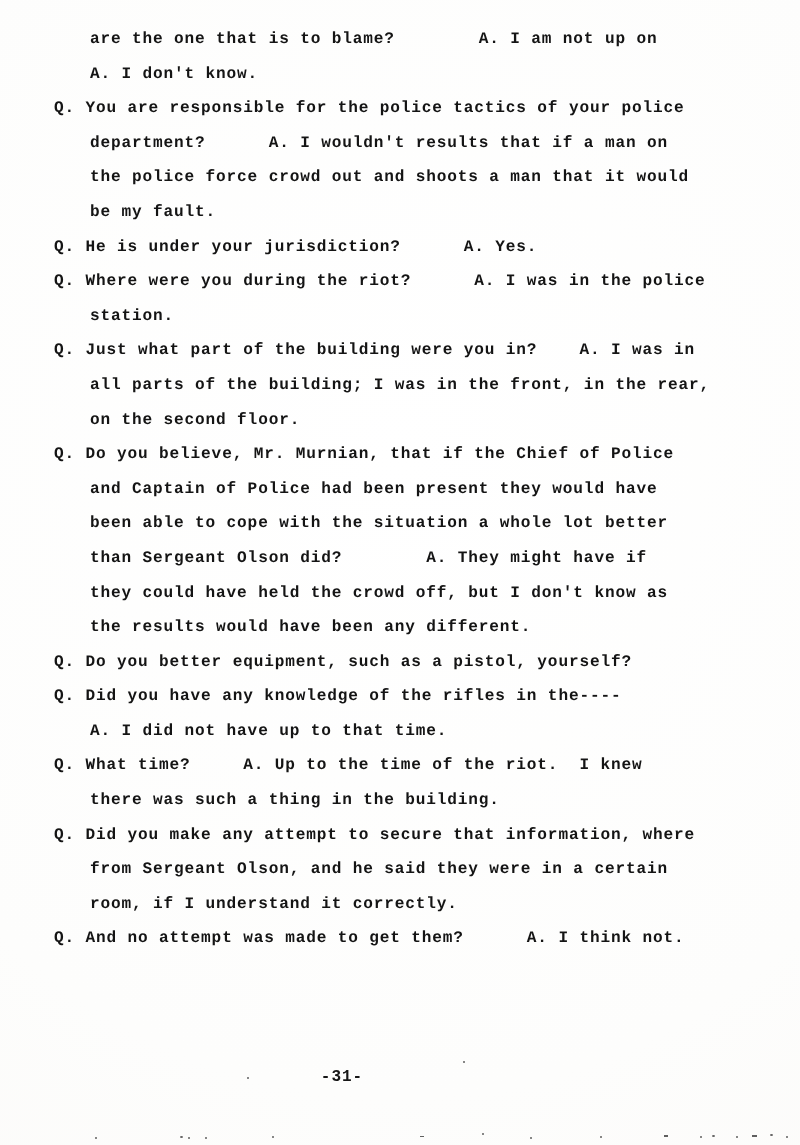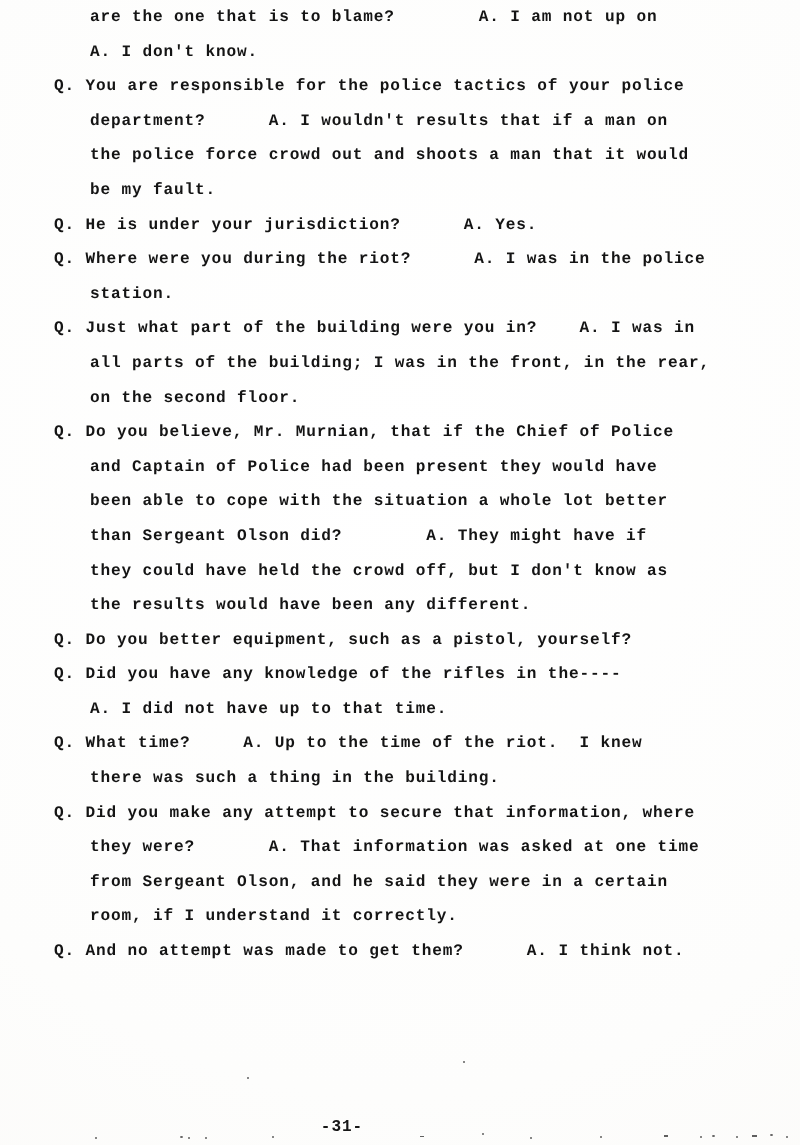--- a/index.html
+++ b/index.html
@@ -24,20 +24,21 @@
     background:
       radial-gradient(120% 90% at 50% 40%, #ffffff 0%, #fdfdfc 62%, #fbfaf8 100%);
     pointer-events: none;
   }
 
   #transcript {
     position: absolute;
     left: 0;
     top: 0;
     width: 800px;
+    padding-top: 22px;
     box-sizing: border-box;
   }
 
   .line {
     position: relative;
     height: 34.6px;
     line-height: 34.6px;
     white-space: pre;
     font-size: 16.1px;
     letter-spacing: 0.85px;
@@ -48,21 +49,21 @@
   }
 
   
   .ind-q      { padding-left: 54px; }   
   .ind-body   { padding-left: 90px; }
 
   
   #folio {
     position: absolute;
     left: 0;
-    top: 1118px;
+    top: 1068px;
     width: 684px;
     text-align: center;
     font-family: "Liberation Mono", "DejaVu Sans Mono", monospace;
     font-size: 16px;
     font-weight: 700;
     letter-spacing: 1px;
     color: #161616;
   }
 
   
@@ -102,21 +103,20 @@
       <div class="line ind-body">been able to cope with the situation a whole lot better</div>
       <div class="line ind-body">than Sergeant Olson did?        A. They might have if</div>
       <div class="line ind-body">they could have held the crowd off, but I don't know as</div>
       <div class="line ind-body">the results would have been any different.</div>
       <div class="line ind-q">Q. Do you better equipment, such as a pistol, yourself?</div>
       <div class="line ind-q">Q. Did you have any knowledge of the rifles in the----</div>
       <div class="line ind-body">A. I did not have up to that time.</div>
       <div class="line ind-q">Q. What time?     A. Up to the time of the riot.  I knew</div>
       <div class="line ind-body">there was such a thing in the building.</div>
       <div class="line ind-q">Q. Did you make any attempt to secure that information, where</div>
-      <div class="line ind-body">they were?       A. That information was asked at one time</div>
       <div class="line ind-body">from Sergeant Olson, and he said they were in a certain</div>
       <div class="line ind-body">room, if I understand it correctly.</div>
       <div class="line ind-q">Q. And no attempt was made to get them?      A. I think not.</div>
     </div>
 
   <div id="folio">-31-</div>
 
   <div id="speckle-layer">
       <div class="speck" style="left: 95px; top: 1137px; width: 2px; height: 2px;"></div>
       <div class="speck" style="left: 180px; top: 1136px; width: 3px; height: 2px;"></div>

